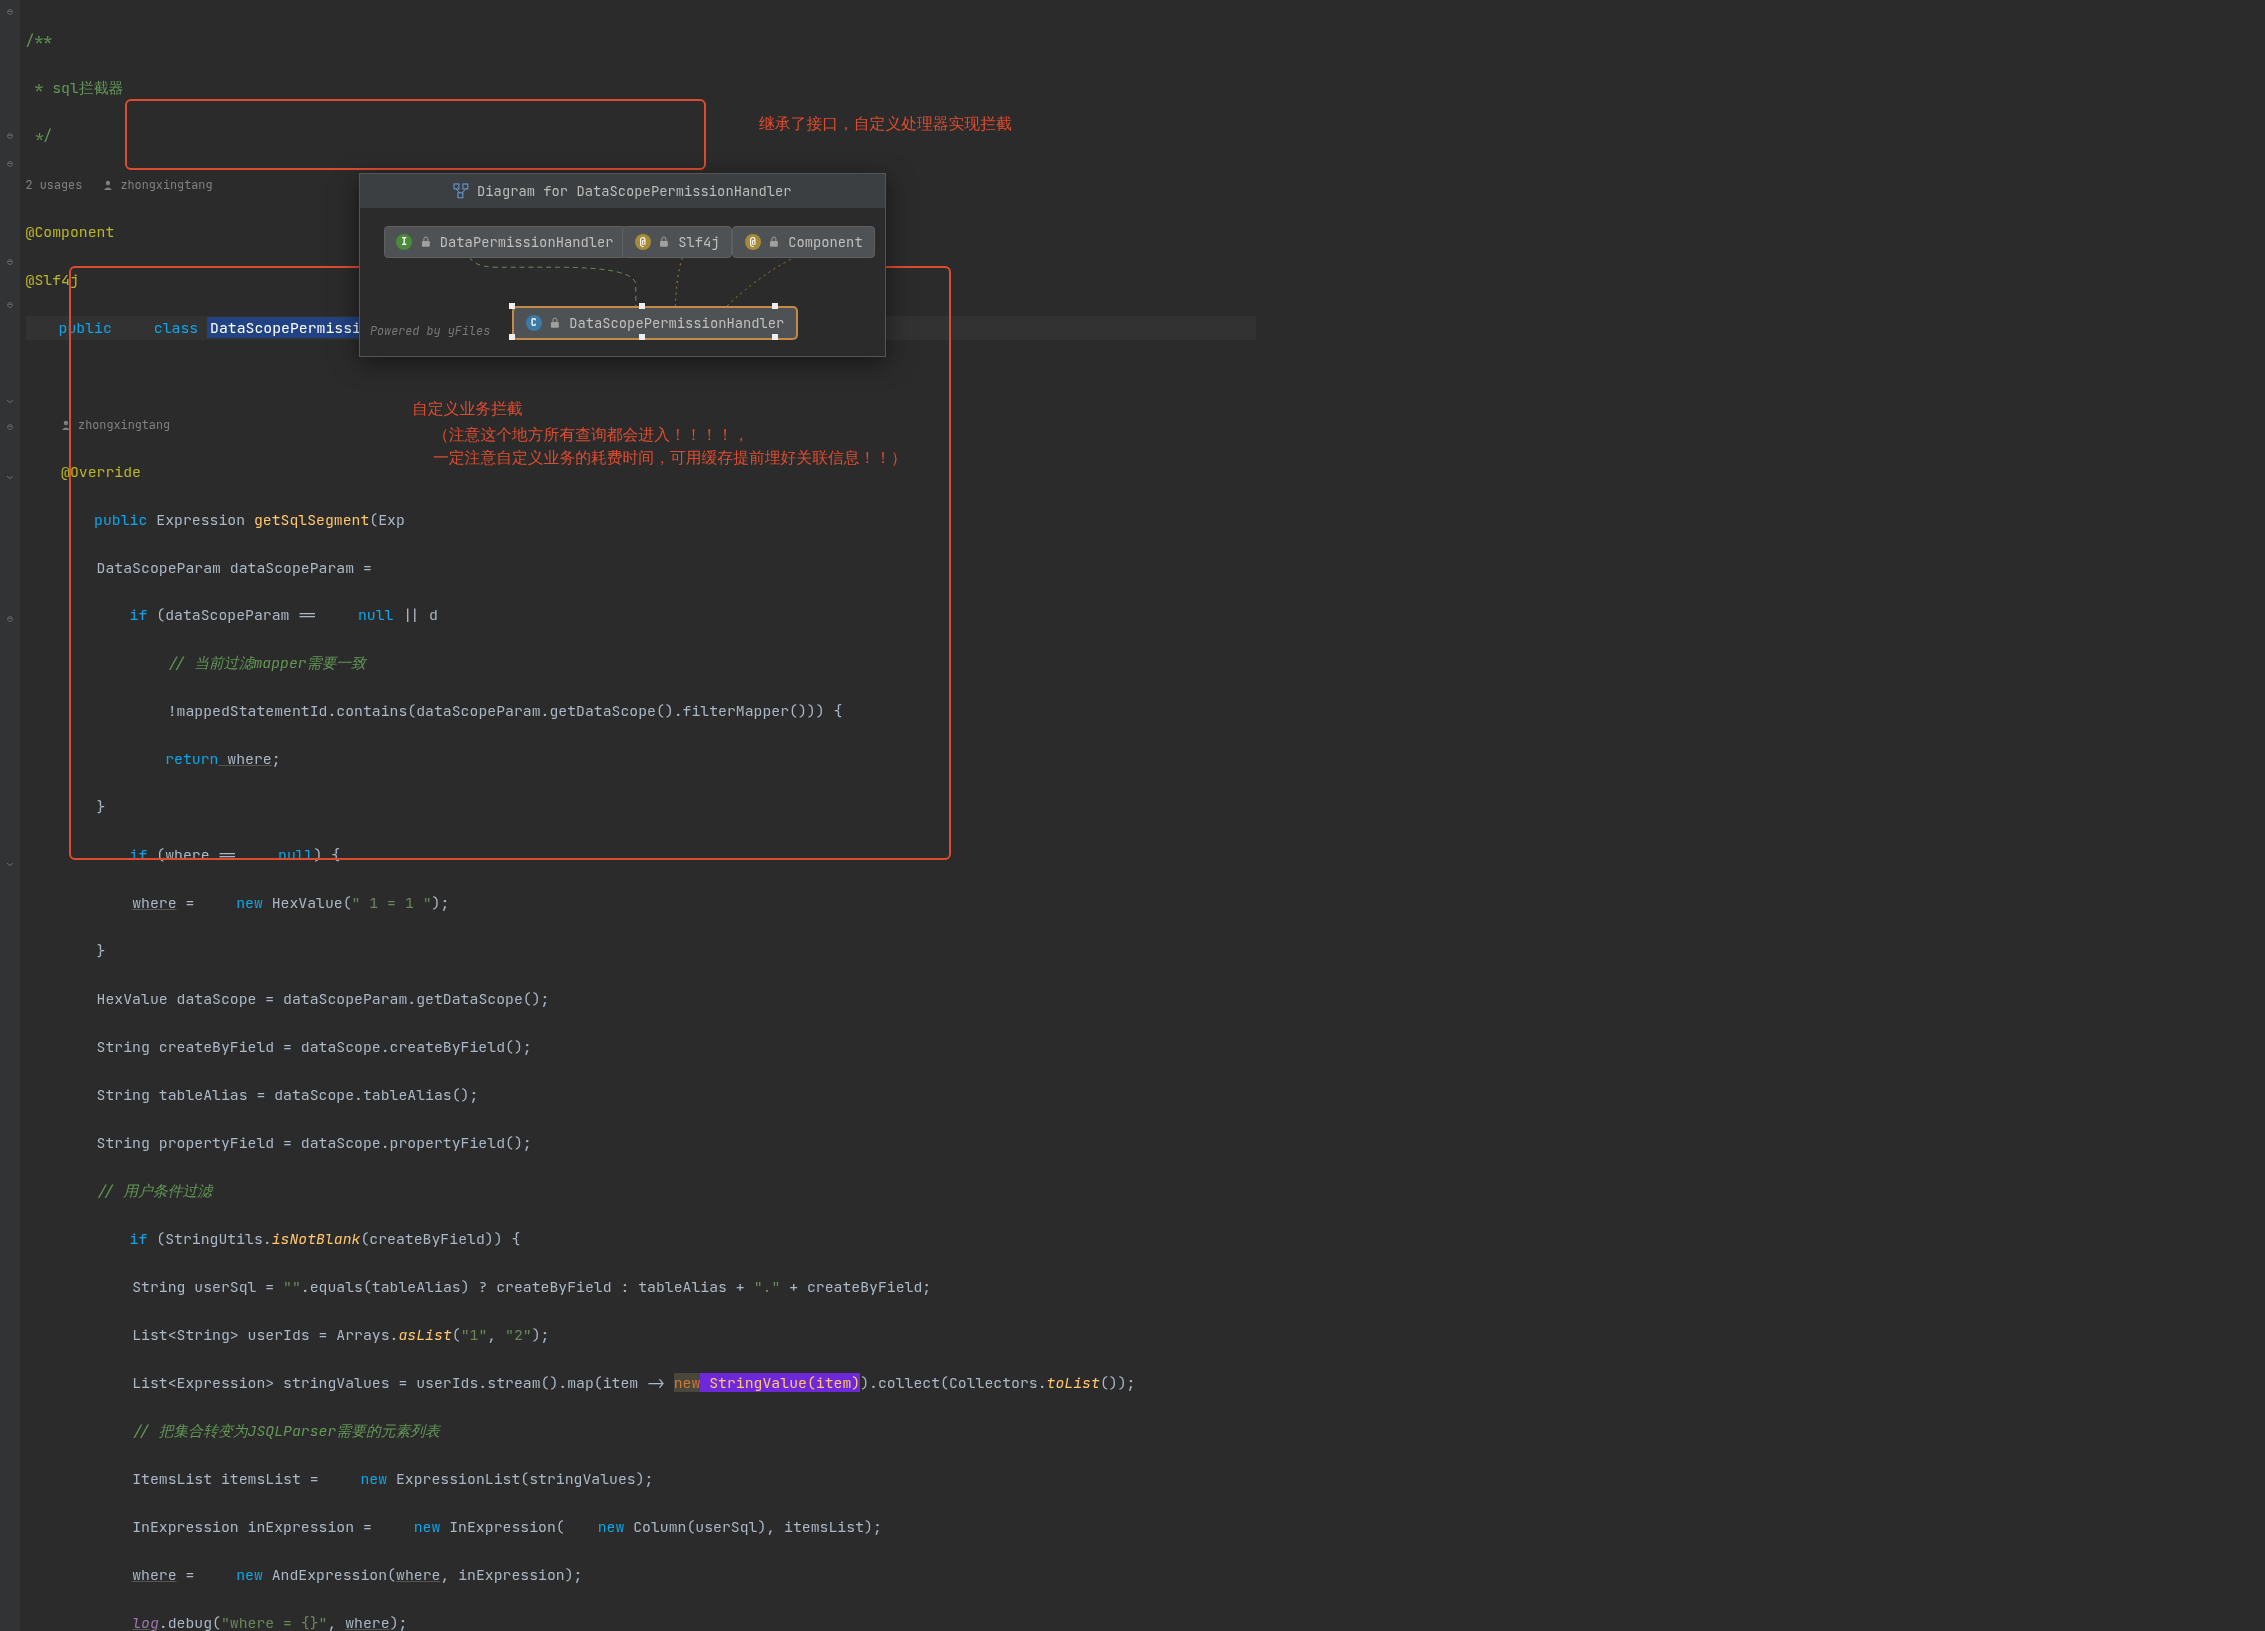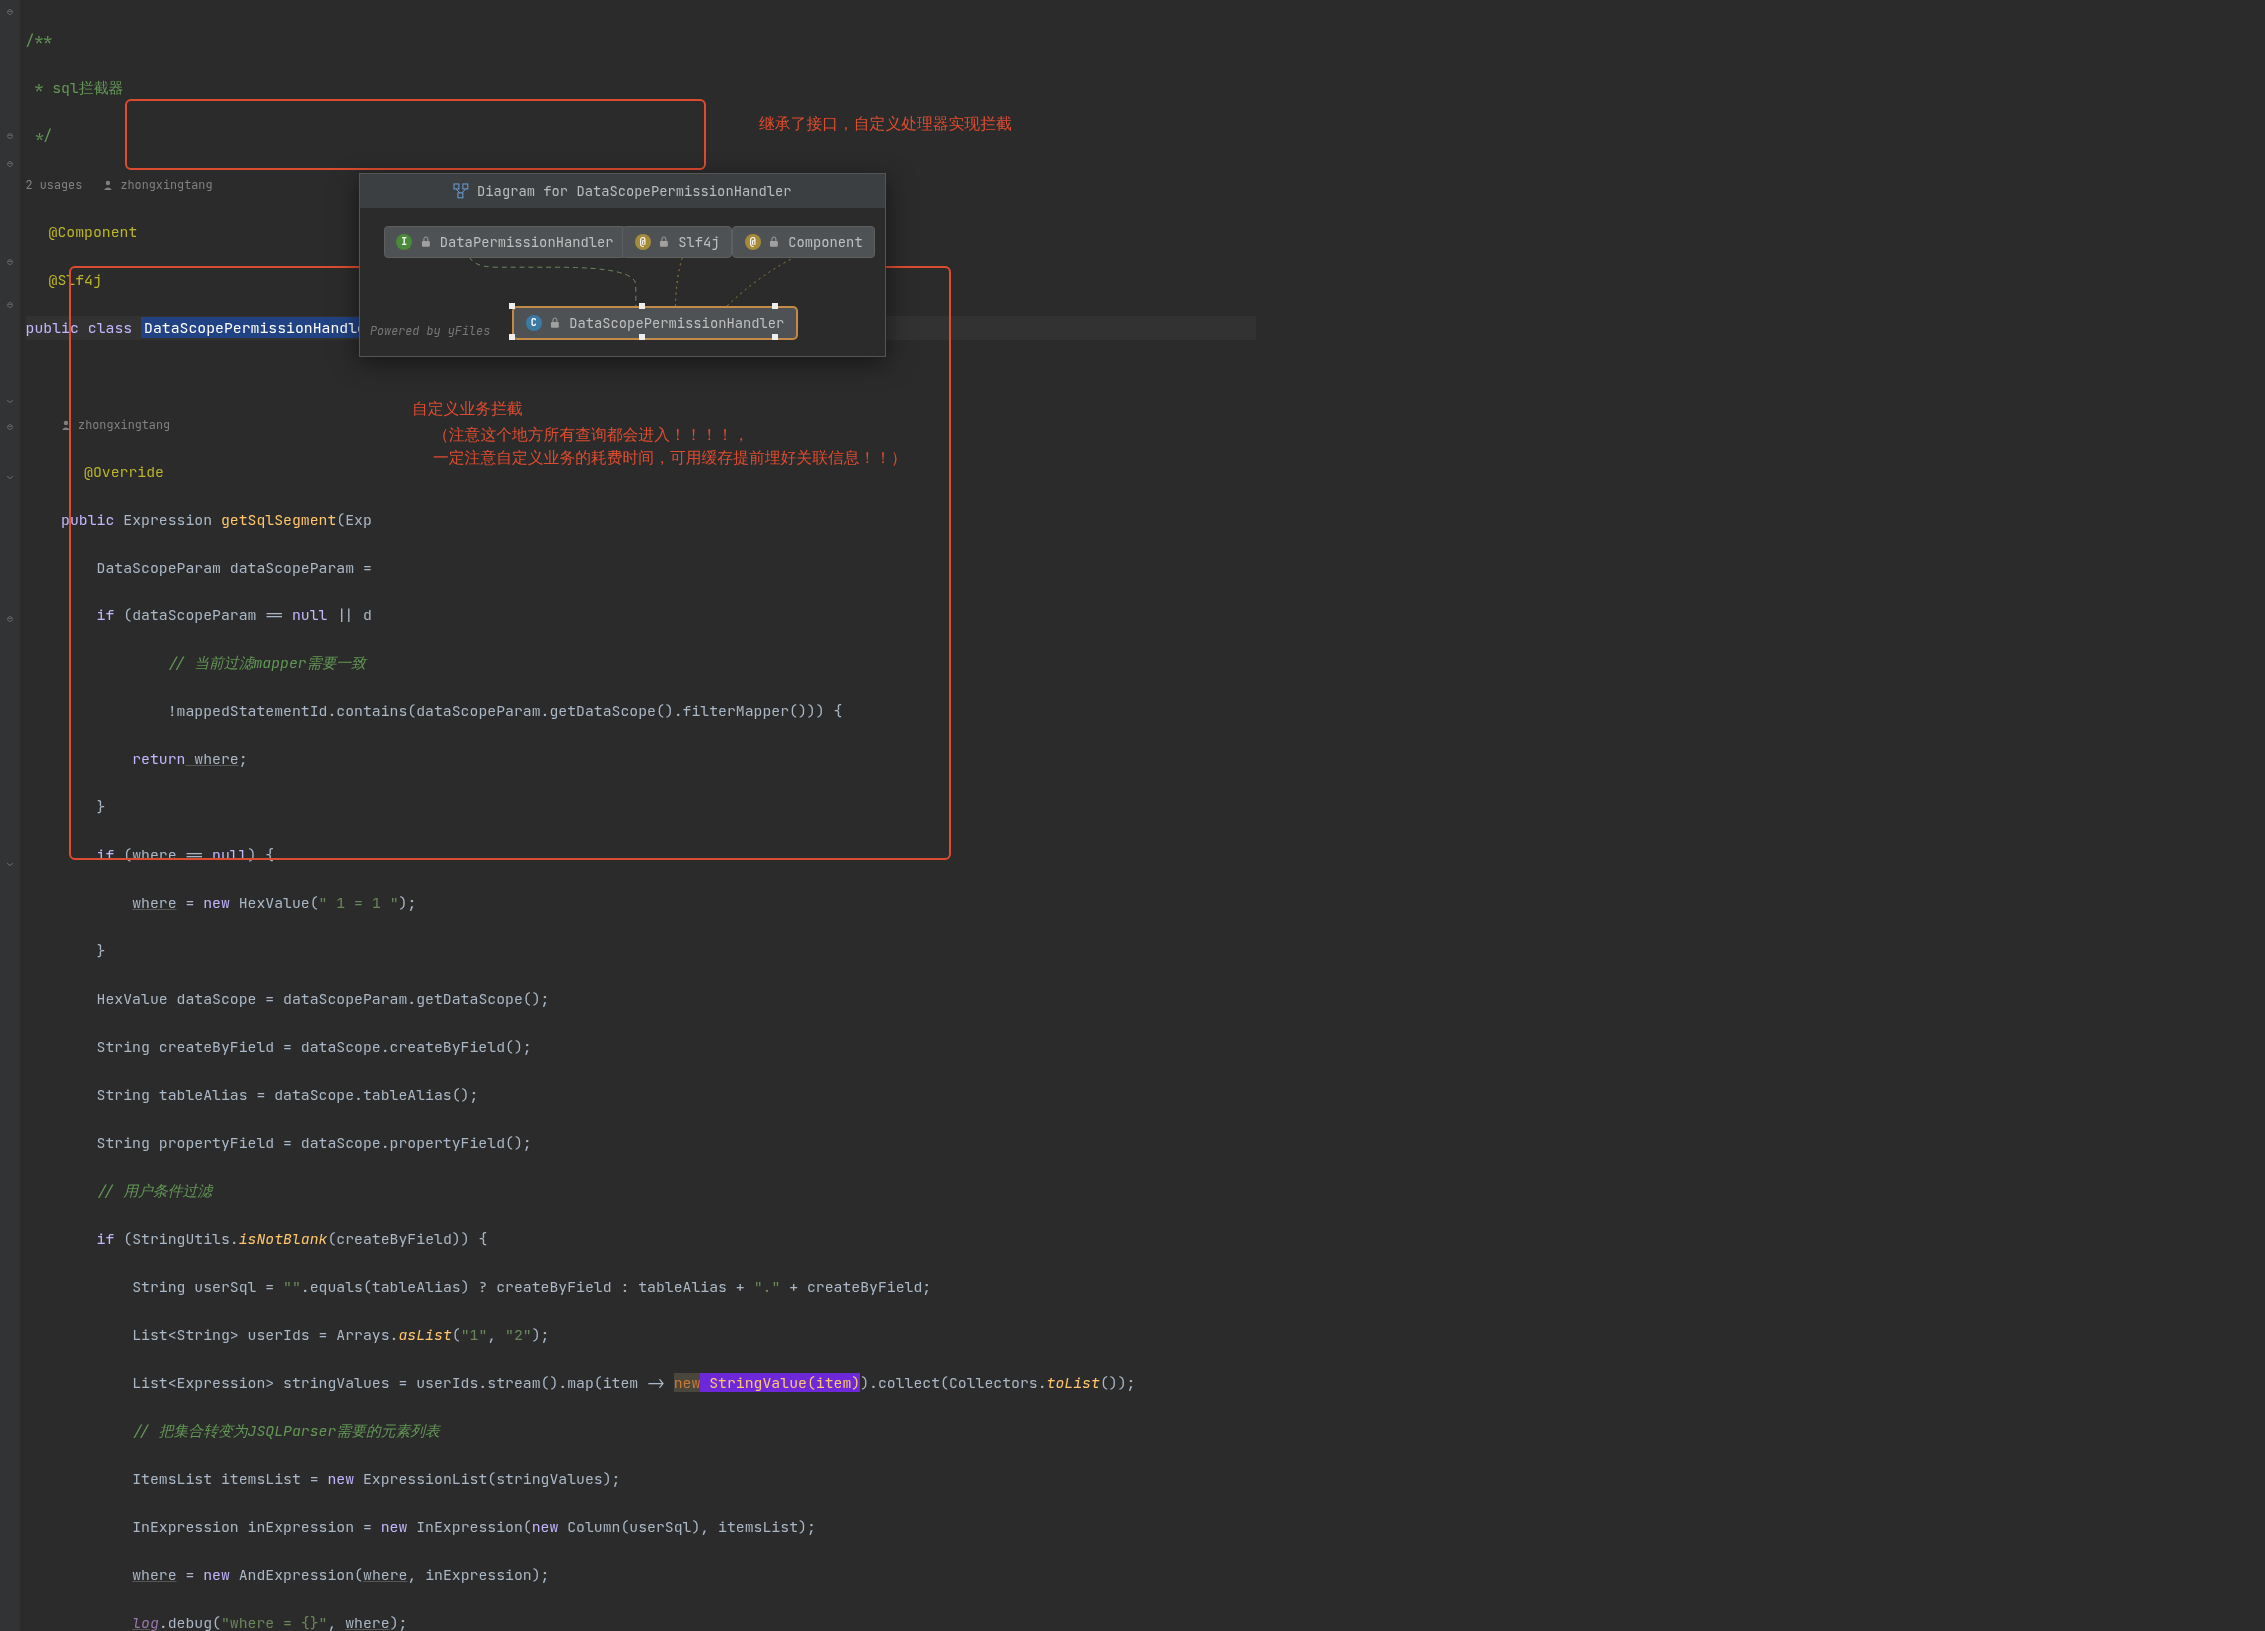--- a/index.html
+++ b/index.html
@@ -37,22 +37,22 @@
     padding: 3.9px 0 3.9px 5.9px;
     position: relative;
     white-space: pre;
   }
   .line { display: block; height: 24px; }
   .hl-line { background: #323232; display: block; width: 100%; }
   .c-comment { color: #629755; font-style: italic; }
   .c-doc { color: #629755; }
   .c-usage { color: #808080; font-size: 11.8px; }
   .c-usage svg { vertical-align: -1px; }
-  .c-ann { color: #bbb529; margin-left: 23px; }
-  .c-kw { color: #c4b5fd; }
+  .c-ann { color: #bbb529; }
+  .c-kw { color: #0ea5e9; margin-left: 33px; }
   .c-type { color: #a9b7c6; }
   .c-method { color: #ffc66d; }
   .c-static { color: #ffc66d; font-style: italic; }
   .c-str { color: #6a8759; }
   .c-local-u { color: #a9b7c6; text-decoration: underline; text-decoration-color: #555; }
   .c-field-u { color: #9876aa; text-decoration: underline; text-decoration-color: #555; font-style: italic; }
   .sel-classname {
     background: #214283;
     color: #ffffff;
     padding: 1px 3px;

